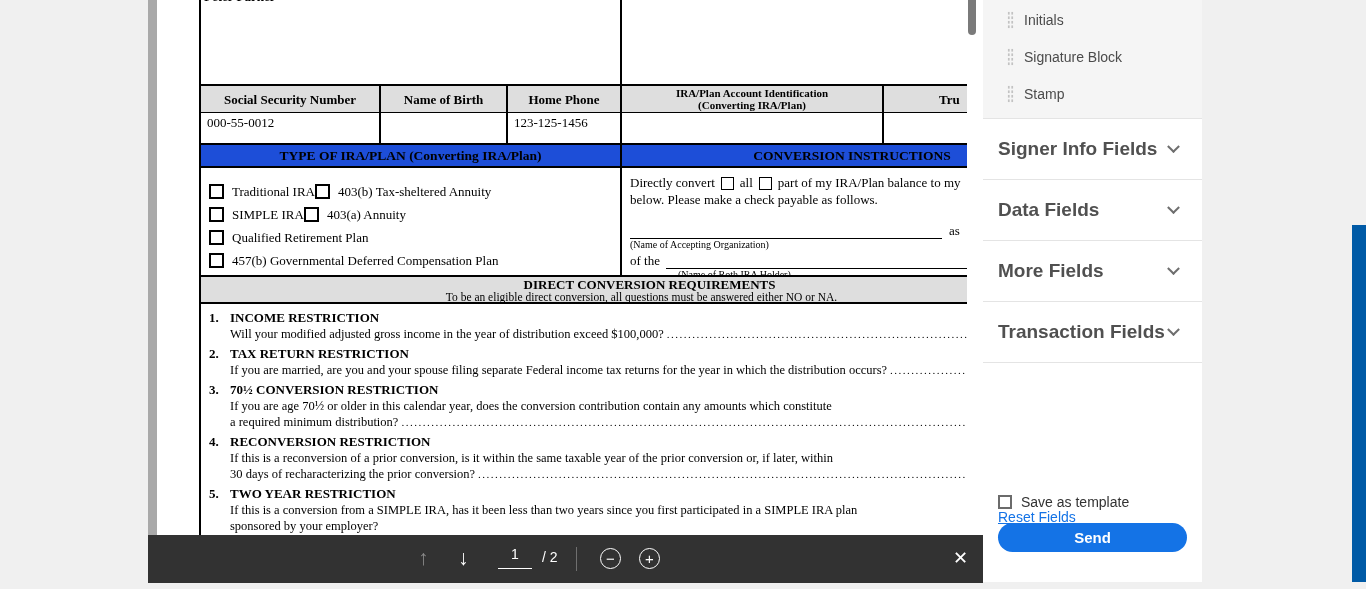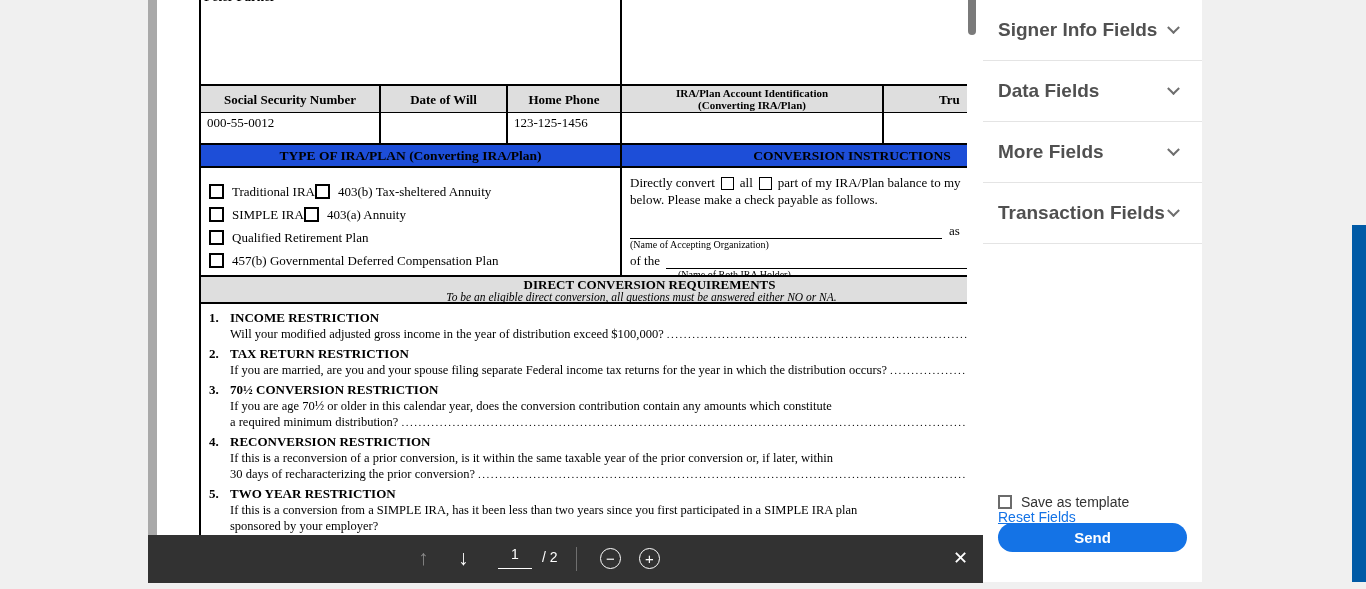--- a/index.html
+++ b/index.html
@@ -56,21 +56,21 @@
   .org-line .as { font-size:13px; margin-left:7px; white-space:nowrap;margin-top:8px; }
   .caption { font-size:10px; text-align:left; white-space:nowrap; }
   .cap1 { width:312px; }
   .ofthe-line { display:flex; align-items:flex-end; margin-top:3px; height:16px; }
   .ofthe-line .t { font-size:13px; white-space:nowrap; margin-right:6px; }
   .uline-flex { flex:1; border-bottom:1px solid #000; height:14px; }
   .cap2 { width:320px; margin-left:48px; }
 
   .req-header { border-left:2px solid #000; border-bottom:2px solid #000; background:#dedede; text-align:center; padding:1px 0; height:27px; }
   .req-header .t { font-weight:bold; font-size:13px; line-height:13px;padding-left:16px; }
-  .req-header .s { font-style:italic; font-size:11.5px; line-height:12px; }
+  .req-header .s { font-size:11.5px; line-height:12px; }
 
   .req-list { border-left:2px solid #000; min-height:273px; padding:6px 0 0 8px; }
   .req-item { margin-bottom:4px; }
   .req-h { display:flex; font-weight:bold; font-size:13px; line-height:16px; }
   .req-h .num { width:21px; }
   .req-line { display:flex; padding-left:21px; font-size:12.5px; line-height:16px; width:100%; }
   .req-line .t { white-space:nowrap; }
   .leader { flex:1; overflow:hidden; white-space:nowrap; margin-left:3px; }
   .leader::after { content:"..................................................................................................................................................................................................................."; letter-spacing:1.5px; font-size:11px; }
 
@@ -120,21 +120,21 @@
     <div class="pdf-page">
       <div class="doc">
 
         <div class="top-boxes">
           <div class="clipped-name">Peter Parker</div>
           <div class="vdiv"></div>
         </div>
 
         <div class="hdr-row">
           <div class="cell c1">Social Security Number</div>
-          <div class="cell c2">Date of Will</div>
+          <div class="cell c2">Name of Birth</div>
           <div class="cell c3">Home Phone</div>
           <div class="cell c4">
             <span>IRA/Plan Account Identification</span>
             <span>(Converting IRA/Plan)</span>
           </div>
           <div class="cell c5">Tru</div>
         </div>
 
         <div class="val-row">
           <div class="cell c1">000-55-0012</div>
@@ -291,20 +291,34 @@
     <div class="tb-page">1</div>
     <span class="tb-total">/ 2</span>
     <div class="tb-div"></div>
     <div class="tb-circle tb-minus">−</div>
     <div class="tb-circle tb-plus">+</div>
     <span class="tb-close">✕</span>
   </div>
 
   <div class="sidebar">
 
+    <div class="palette">
+      <div class="palette-item">
+        <span class="drag-dots"></span>
+        <span>Initials</span>
+      </div>
+      <div class="palette-item">
+        <span class="drag-dots"></span>
+        <span>Signature Block</span>
+      </div>
+      <div class="palette-item">
+        <span class="drag-dots"></span>
+        <span>Stamp</span>
+      </div>
+    </div>
 
     <div class="section-row">
       <span>Signer Info Fields</span>
       <span class="chevron"></span>
     </div>
     <div class="section-row">
       <span>Data Fields</span>
       <span class="chevron"></span>
     </div>
     <div class="section-row">

